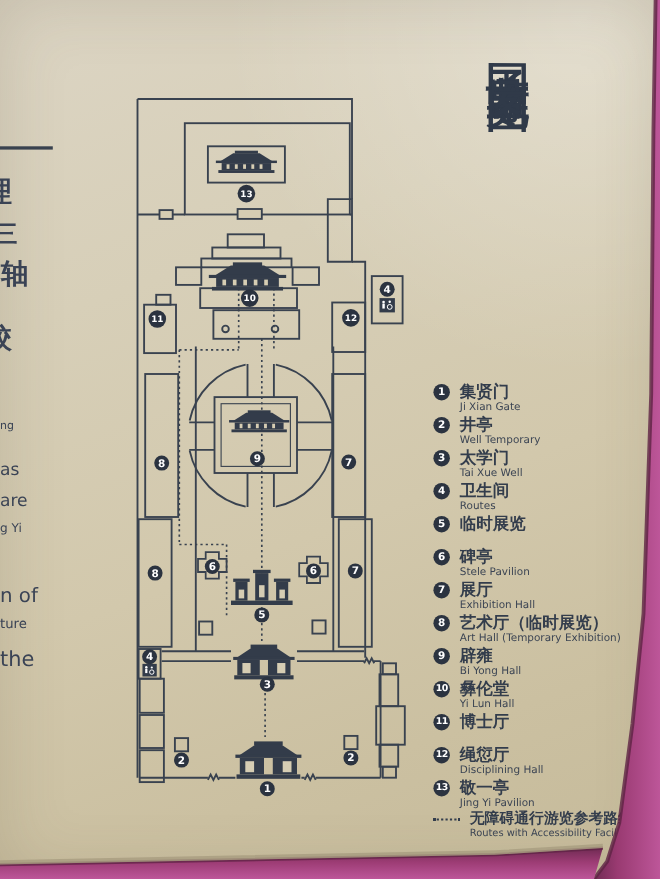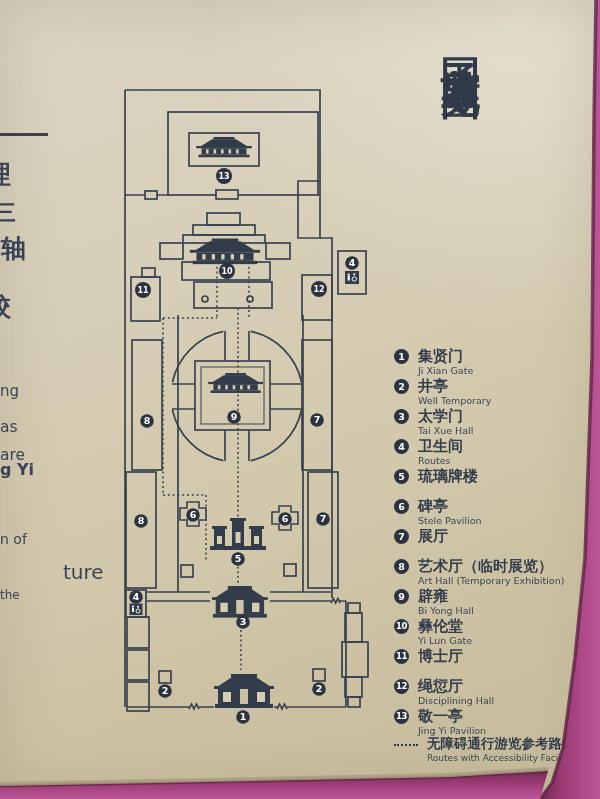--- a/index.html
+++ b/index.html
@@ -49,27 +49,27 @@
 <body>
 
 <div class="photo">
 
   <div class="left-rule"></div>
   <div id="fragments">
       <span class="frag" style="top: 158px; left: -14px; font-size: 25px; font-weight: 600;">理</span>
       <span class="frag" style="top: 198px; left: -6px; font-size: 22px; font-weight: 600;">三</span>
       <span class="frag" style="top: 232px; left: 1px; font-size: 25px; font-weight: 600;">轴</span>
       <span class="frag" style="top: 290px; left: -14px; font-size: 25px; font-weight: 600;">校</span>
-      <span class="frag" style="top: 382px; left: 0px; font-size: 15px;">ng</span>
+      <span class="frag" style="top: 382px; left: 0px; font-size: 10px;">ng</span>
       <span class="frag" style="top: 418px; left: 0px; font-size: 15.5px;">as</span>
       <span class="frag" style="top: 446px; left: 0px; font-size: 15.5px;">are</span>
-      <span class="frag" style="top: 460px; left: 0px; font-size: 16px; font-weight: bold;">g Yi</span>
-      <span class="frag" style="top: 531px; left: 0px; font-size: 14px;">n of</span>
-      <span class="frag" style="top: 560px; left: 15px; font-size: 20px; padding-left: 48px;">ture</span>
-      <span class="frag" style="top: 588px; left: 0px; font-size: 12px;">the</span>
+      <span class="frag" style="top: 474px; left: 0px; font-size: 11px;">g Yi</span>
+      <span class="frag" style="top: 531px; left: 0px; font-size: 18px;">n of</span>
+      <span class="frag" style="top: 560px; left: 0px; font-size: 12px;">ture</span>
+      <span class="frag" style="top: 588px; left: 0px; font-size: 19px;">the</span>
     </div>
 
   <div class="title">国子监导览图</div>
 
   <svg class="map-svg" width="290" height="655" viewBox="110 85 290 655">
     <defs>
 
       <g id="hall">
         <rect x="26" y="0" width="28" height="3.5" fill="#333c4a"></rect>
         <polygon points="8,13 24,3 56,3 72,13" fill="#333c4a"></polygon>
@@ -250,68 +250,69 @@
           <span class="lnum">2</span>
           <span class="lzh">井亭</span>
         </div>
         <div class="len">Well Temporary</div>
       </div>
       <div class="legend-row" style="top: 408px;">
         <div class="legend-head">
           <span class="lnum">3</span>
           <span class="lzh">太学门</span>
         </div>
-        <div class="len">Tai Xue Hall</div>
+        <div class="len">Tai Xue Well</div>
       </div>
       <div class="legend-row" style="top: 438px;">
         <div class="legend-head">
           <span class="lnum">4</span>
           <span class="lzh">卫生间</span>
         </div>
         <div class="len">Routes</div>
       </div>
       <div class="legend-row" style="top: 468px;">
         <div class="legend-head">
           <span class="lnum">5</span>
-          <span class="lzh">琉璃牌楼</span>
+          <span class="lzh">临时展览</span>
         </div>
       </div>
       <div class="legend-row" style="top: 498px;">
         <div class="legend-head">
           <span class="lnum">6</span>
           <span class="lzh">碑亭</span>
         </div>
         <div class="len">Stele Pavilion</div>
       </div>
       <div class="legend-row" style="top: 528px;">
         <div class="legend-head">
           <span class="lnum">7</span>
           <span class="lzh">展厅</span>
         </div>
+        <div class="len">Exhibition Hall</div>
       </div>
       <div class="legend-row" style="top: 558px;">
         <div class="legend-head">
           <span class="lnum">8</span>
           <span class="lzh">艺术厅（临时展览）</span>
         </div>
         <div class="len">Art Hall (Temporary Exhibition)</div>
       </div>
       <div class="legend-row" style="top: 588px;">
         <div class="legend-head">
           <span class="lnum">9</span>
           <span class="lzh">辟雍</span>
         </div>
         <div class="len">Bi Yong Hall</div>
       </div>
       <div class="legend-row" style="top: 618px;">
         <div class="legend-head">
           <span class="lnum two">10</span>
           <span class="lzh">彝伦堂</span>
         </div>
-        <div class="len">Yi Lun Gate</div>
+        <div class="len">Yi Lun Hall</div>
       </div>
       <div class="legend-row" style="top: 648px;">
         <div class="legend-head">
           <span class="lnum two">11</span>
           <span class="lzh">博士厅</span>
         </div>
       </div>
       <div class="legend-row" style="top: 678px;">
         <div class="legend-head">
           <span class="lnum two">12</span>

